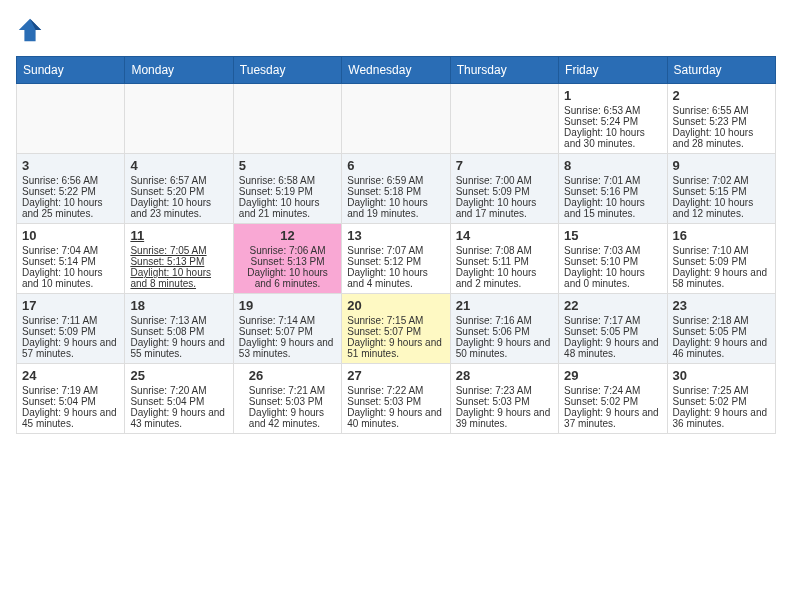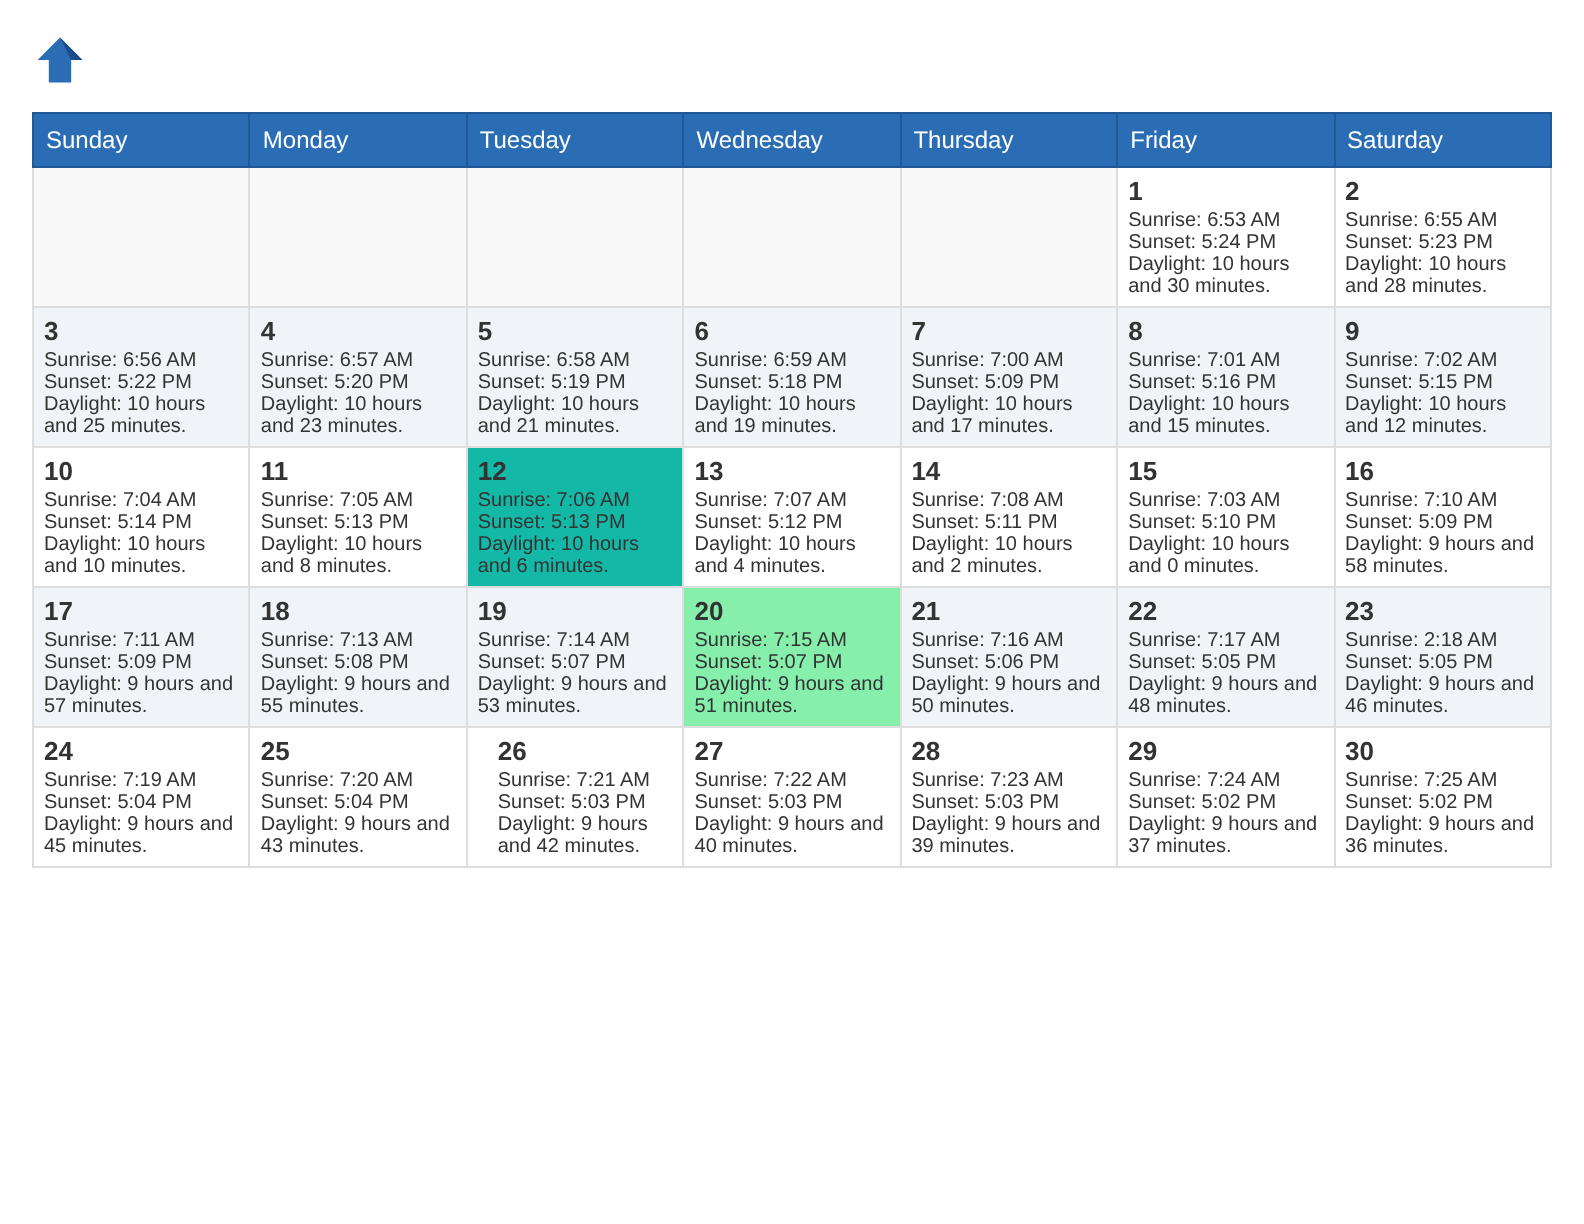--- a/index.html
+++ b/index.html
@@ -173,27 +173,27 @@
           <div>Daylight: 10 hours and 12 minutes.</div>
         </td>
       </tr>
       <tr>
         <td style="background: rgb(255, 255, 255);">
           <span class="day-number">10</span>
           <div>Sunrise: 7:04 AM</div>
           <div>Sunset: 5:14 PM</div>
           <div>Daylight: 10 hours and 10 minutes.</div>
         </td>
-        <td style="background: rgb(255, 255, 255);">
+        <td style="background: rgb(255, 255, 255); text-decoration: underline;">
           <span class="day-number">11</span>
           <div>Sunrise: 7:05 AM</div>
           <div>Sunset: 5:13 PM</div>
           <div>Daylight: 10 hours and 8 minutes.</div>
         </td>
-        <td style="background: #14b8a6;">
+        <td style="background: #f9a8d4; text-align: center;">
           <span class="day-number">12</span>
           <div>Sunrise: 7:06 AM</div>
           <div>Sunset: 5:13 PM</div>
           <div>Daylight: 10 hours and 6 minutes.</div>
         </td>
         <td style="background: rgb(255, 255, 255);">
           <span class="day-number">13</span>
           <div>Sunrise: 7:07 AM</div>
           <div>Sunset: 5:12 PM</div>
           <div>Daylight: 10 hours and 4 minutes.</div>
@@ -229,21 +229,21 @@
           <div>Sunrise: 7:13 AM</div>
           <div>Sunset: 5:08 PM</div>
           <div>Daylight: 9 hours and 55 minutes.</div>
         </td>
         <td style="background: rgb(240, 244, 248);">
           <span class="day-number">19</span>
           <div>Sunrise: 7:14 AM</div>
           <div>Sunset: 5:07 PM</div>
           <div>Daylight: 9 hours and 53 minutes.</div>
         </td>
-        <td style="background: #86efac; margin-left: 32px;">
+        <td style="background: #fef9c3; margin-left: 32px;">
           <span class="day-number">20</span>
           <div>Sunrise: 7:15 AM</div>
           <div>Sunset: 5:07 PM</div>
           <div>Daylight: 9 hours and 51 minutes.</div>
         </td>
         <td style="background: rgb(240, 244, 248);">
           <span class="day-number">21</span>
           <div>Sunrise: 7:16 AM</div>
           <div>Sunset: 5:06 PM</div>
           <div>Daylight: 9 hours and 50 minutes.</div>

